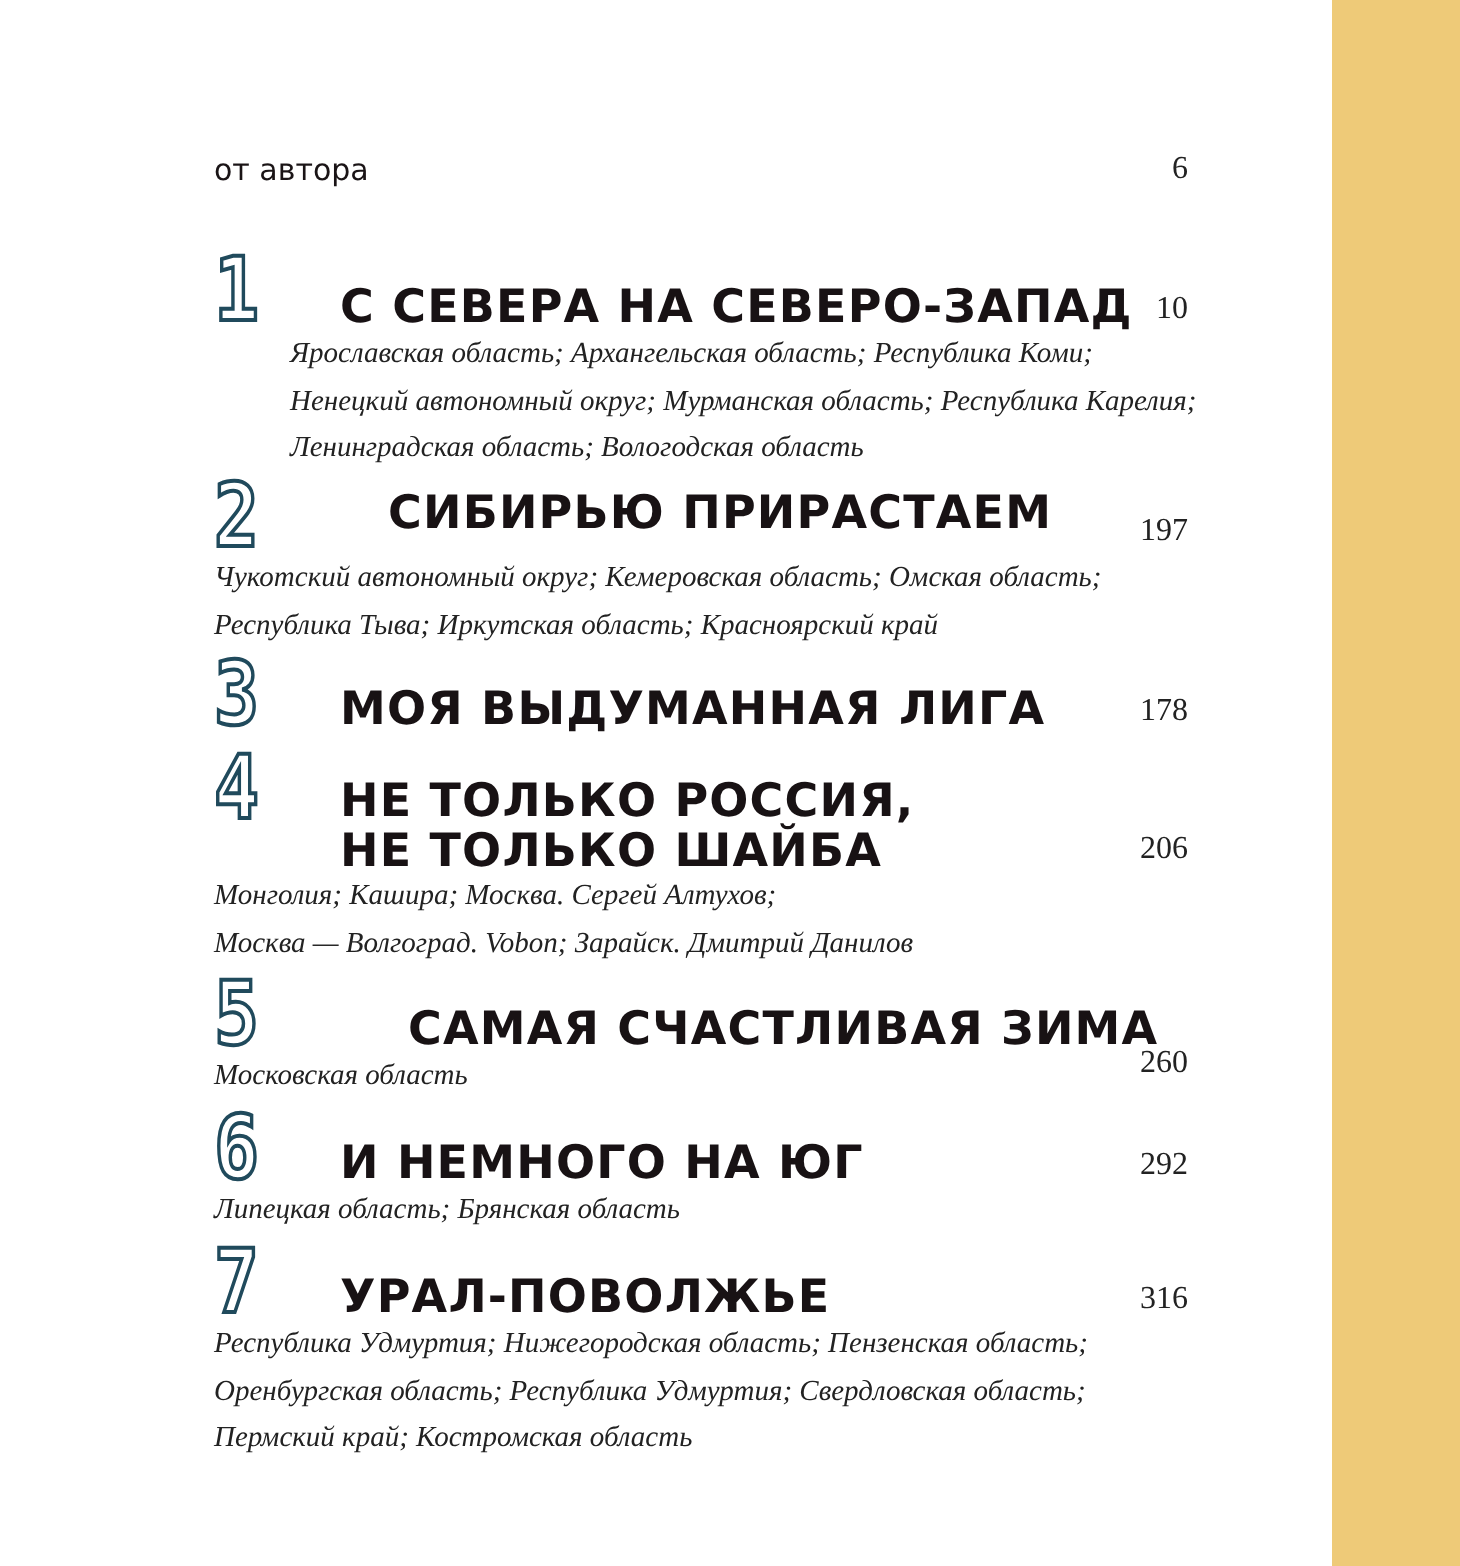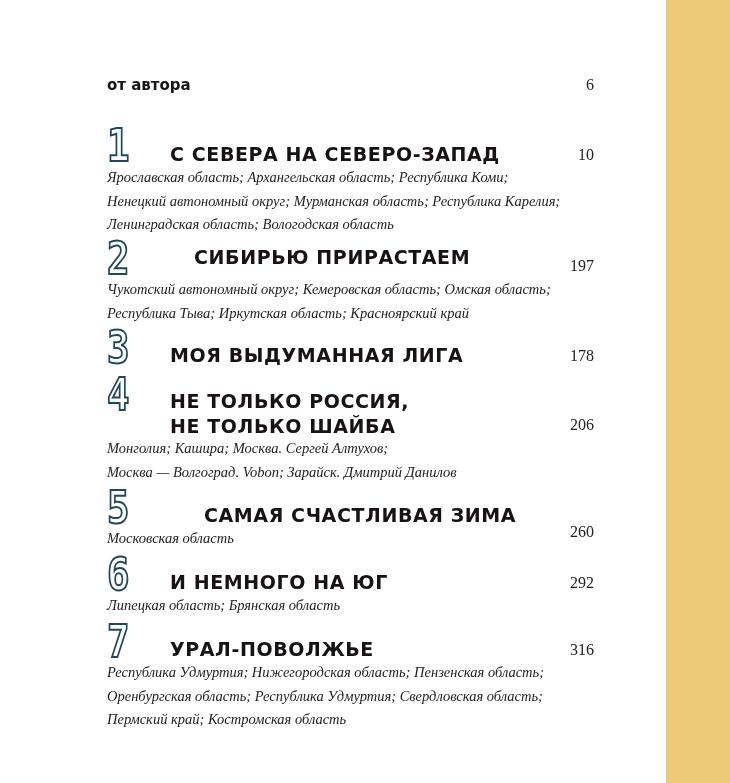--- a/index.html
+++ b/index.html
@@ -1,41 +1,41 @@
 <!DOCTYPE html>
 <html><head>
 <meta charset="utf-8">
 <style>
   html, body { margin:0; padding:0; }
   body { width:730px; height:783px; background:#ffffff; position:relative; overflow:hidden; font-family:"DejaVu Sans", sans-serif; color:#1a1416; }
   .side-band { position:absolute; left:666px; top:0; width:64px; height:783px; background:#eeca78; }
   .author-row { position:absolute; left:107px; top:76px; width:487px; height:20px; }
-  .author-title { position:absolute; left:0; top:0; font-weight:bold; font-size:15px; font-family:"DejaVu Sans", sans-serif; color:#1a1416; }
+  .author-title { position:absolute; left:0; top:0; font-weight:normal; font-size:15px; font-family:"DejaVu Sans", sans-serif; color:#1a1416; }
   .page-num { position:absolute; right:0; font-family:"Liberation Serif", serif; font-size:16px; color:#222; }
   .chapter { position:absolute; left:107px; width:487px; }
   .numeral { position:absolute; left:0; font-family:"DejaVu Sans Mono", monospace; font-weight:bold; font-size:44px; line-height:44px; color:#ffffff; -webkit-text-stroke:2px #204a5c; transform:scaleX(0.85); transform-origin:left top; }
-  .ch-title { position:absolute; left:63px; font-family:"DejaVu Sans", sans-serif; font-weight:bold; font-size:19px; letter-spacing:0.6px; color:#181214; line-height:24px; white-space:nowrap; }
+  .ch-title { position:absolute; left:63px; font-family:"DejaVu Sans", sans-serif; font-weight:bold; font-size:23px; letter-spacing:0.6px; color:#181214; line-height:24px; white-space:nowrap; }
   .regions { position:absolute; left:0; font-family:"Liberation Serif", serif; font-style:italic; font-size:14.5px; line-height:23.5px; color:#222; }
   .regions div { white-space:nowrap; }
 </style>
 </head>
 <body>
 
 <div class="side-band"></div>
 
 <div class="author-row">
   <span class="author-title">от автора</span>
   <span class="page-num" style="top:0;">6</span>
 </div>
 
 <div class="chapter" style="top:124px;">
   <span class="numeral" style="top:0;">1</span>
   <span class="ch-title" style="top:18px;">С СЕВЕРА НА СЕВЕРО-ЗАПАД</span>
   <span class="page-num" style="top:22px;">10</span>
-  <div class="regions" style="top:42px;">
+  <div class="regions" style="top:42px;margin-left:38px;">
     <div>Ярославская область; Архангельская область; Республика Коми;</div>
     <div>Ненецкий автономный округ; Мурманская область; Республика Карелия;</div>
     <div>Ленинградская область; Вологодская область</div>
   </div>
 </div>
 
 <div class="chapter" style="top:237px;">
   <span class="numeral" style="top:0;">2</span>
   <span class="ch-title" style="top:8px;margin-left:24px;">СИБИРЬЮ ПРИРАСТАЕМ</span>
   <span class="page-num" style="top:20px;">197</span>

